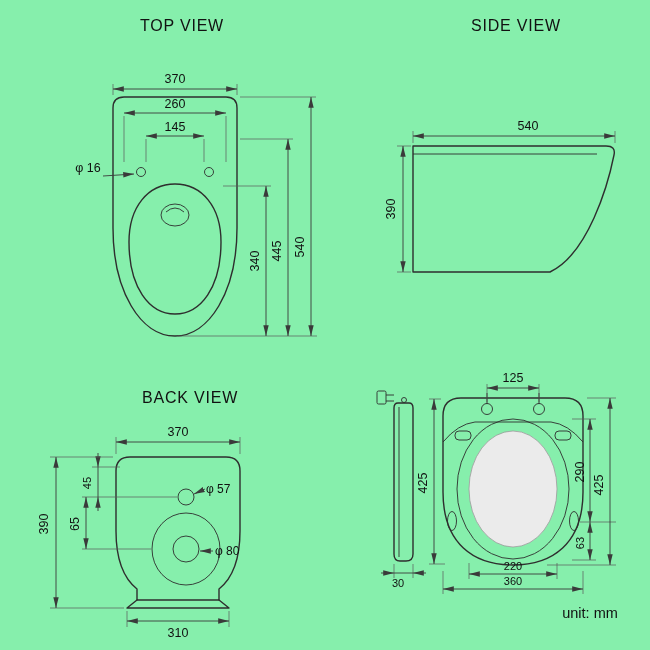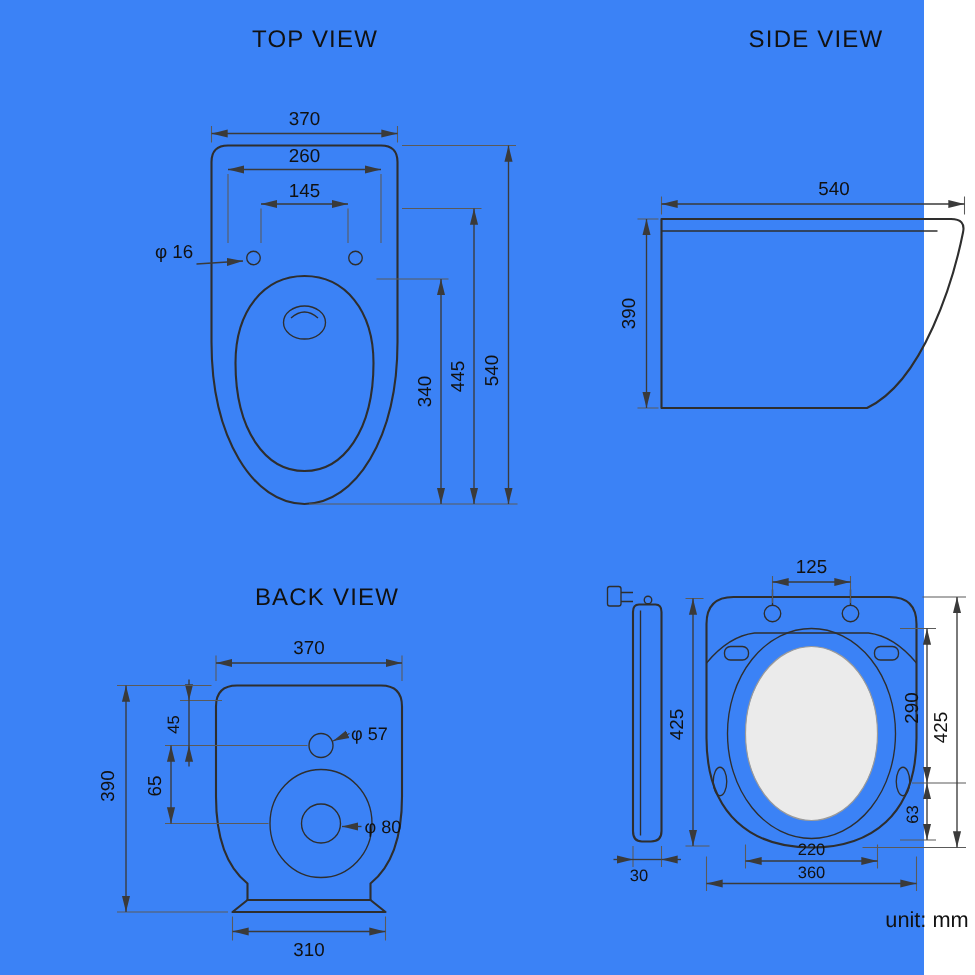--- a/index.html
+++ b/index.html
@@ -1,22 +1,21 @@
 <!DOCTYPE html>
 <html><head>
 <meta charset="utf-8">
 <style>
   html, body { margin: 0; padding: 0; background: #fff; }
   #sheet {
     position: relative;
-    width: 588px;
+    width: 650px;
     height: 650px;
-    background: #3b82f6;
+    background: #86efac;
     font-family: "Liberation Sans", sans-serif;
-    padding-left: 28px;
   }
   svg { display: block; }
   .outline { fill: none; stroke: #2e2e2e; stroke-width: 1.4; stroke-linejoin: round; stroke-linecap: round; }
   .thin    { fill: none; stroke: #2e2e2e; stroke-width: 0.9; }
   .opening-fill { fill: #ebebeb; stroke: #9a9a9a; stroke-width: 0.8; }
   .dimline { stroke: #3a3a3a; stroke-width: 0.9; fill: none; }
   .ext     { stroke: #5a5a5a; stroke-width: 0.7; fill: none; }
   .arrows     { marker-start: url(#arw); marker-end: url(#arw); }
   .arrow-end  { marker-end: url(#arw); }
   text { fill: #111; }

